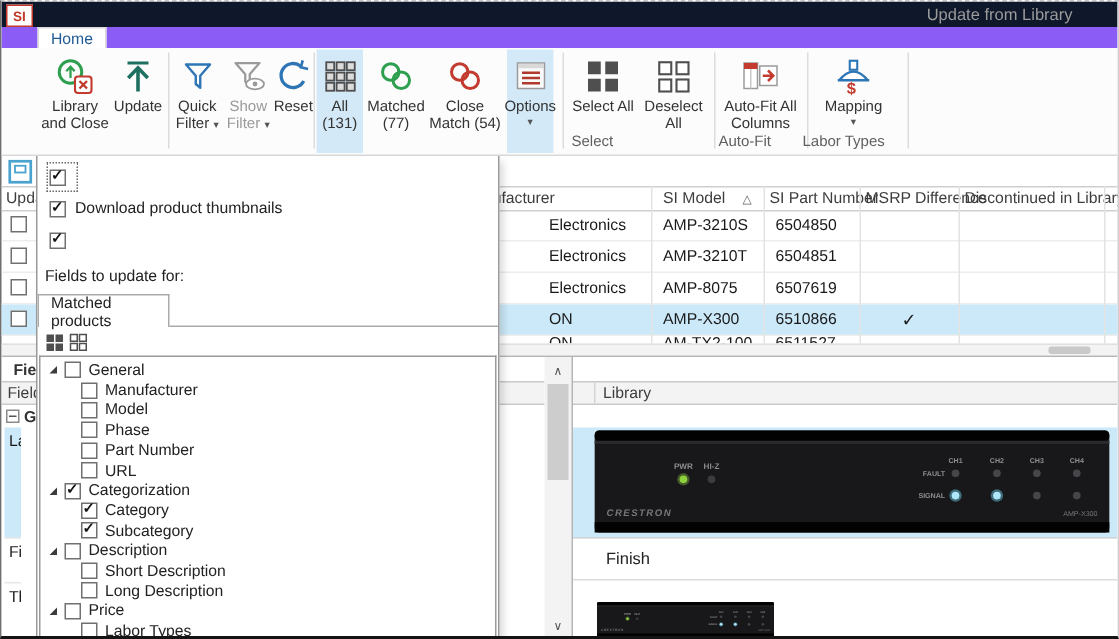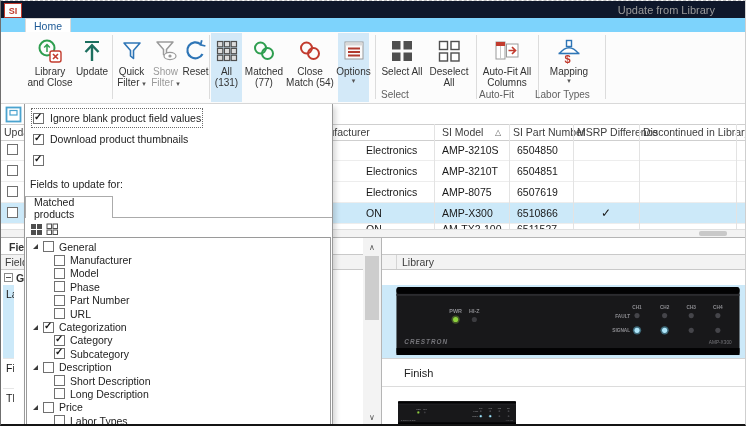--- a/index.html
+++ b/index.html
@@ -7,21 +7,21 @@
        font-family:"Liberation Sans",sans-serif;background:#fff;
        border-top:1px dashed #c4c4c4;border-left:1px solid #6f6f6f;
        border-right:1px solid #cfcfcf;border-bottom:2px solid #141414;}
   .abs{position:absolute;}
   
   #titlebar{position:absolute;left:0;top:0;right:0;height:17px;background:#0f172a;}
   #silogo{position:absolute;left:3px;top:2px;width:16px;height:13px;border:1px solid #c0392b;
           color:#c0392b;font-size:9px;font-weight:bold;display:flex;align-items:center;justify-content:center;background:#fdfdfd;}
   #wintitle{position:absolute;right:30px;top:3px;color:#9b9b9b;font-size:11px;}
   
-  #tabstrip{position:absolute;left:0;top:17px;right:0;height:14px;background:#7dd3fc;}
+  #tabstrip{position:absolute;left:0;top:17px;right:0;height:14px;background:#8b5cf6;}
   #hometab{position:absolute;left:24px;top:0;width:44px;height:14px;background:#fff;
            border:1px solid #d9d9d9;border-bottom:none;color:#1e5a96;font-size:10.5px;
            display:flex;align-items:center;justify-content:center;}
   
   #ribbon{position:absolute;left:0;top:31px;right:0;height:71px;background:#fcfcfc;border-bottom:1px solid #d9d9d9;}
   .rbtn{position:absolute;top:1px;height:69px;display:flex;flex-direction:column;align-items:center;
         padding-top:4px;box-sizing:border-box;font-size:10px;color:#333;text-align:center;}
   .rbtn.short{height:56px;}
   .rbtn.hl{background:#d3e9f8;}
   .rbtn.disabled{color:#9a9a9a;}
@@ -404,21 +404,20 @@
           <text x="8" y="59" font-size="6.5" font-weight="bold" font-style="italic" fill="#77777c" letter-spacing="1">CRESTRON</text>
           <text x="340" y="59" font-size="4.8" fill="#77777c" text-anchor="end">AMP-X300</text>
         </svg>
       </div>
     </div>
   </div>
 
   <div id="dropdown">
     <label class="cbrow focus" style="top:6px;">
       <span class="cb ck"></span>
-      <span>Ignore blank product field values</span>
     </label>
     <label class="cbrow" style="top:27px;">
       <span class="cb ck"></span>
       <span>Download product thumbnails</span>
     </label>
     <label class="cbrow" style="top:48px;">
       <span class="cb ck"></span>
     </label>
 
     <div id="fieldslbl">Fields to update for:</div>

